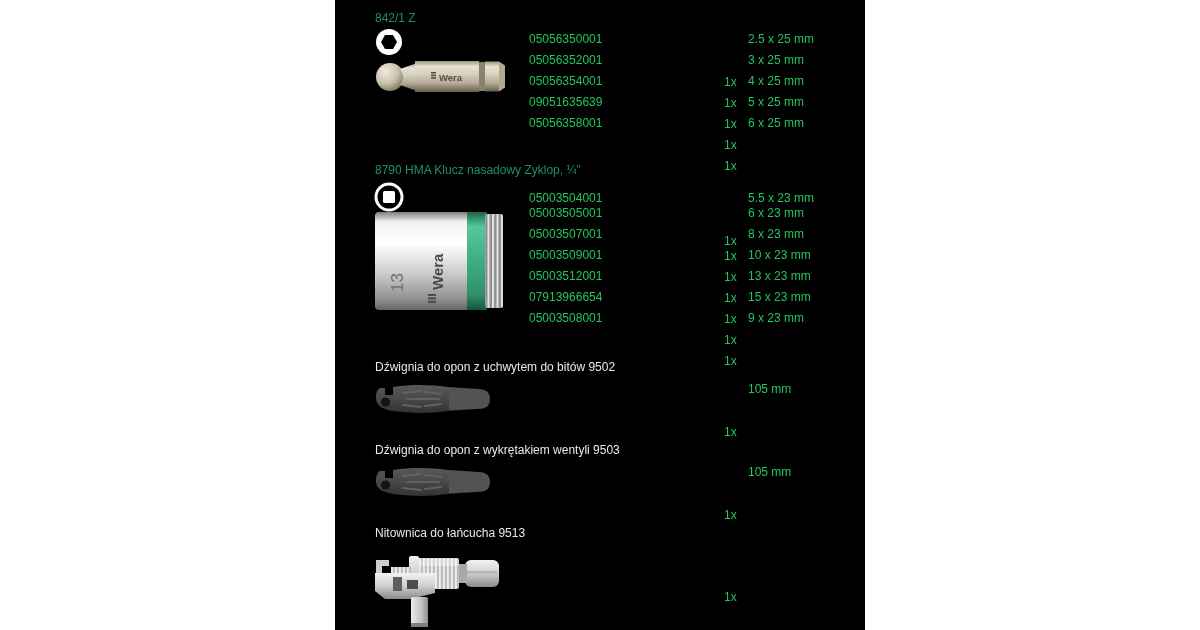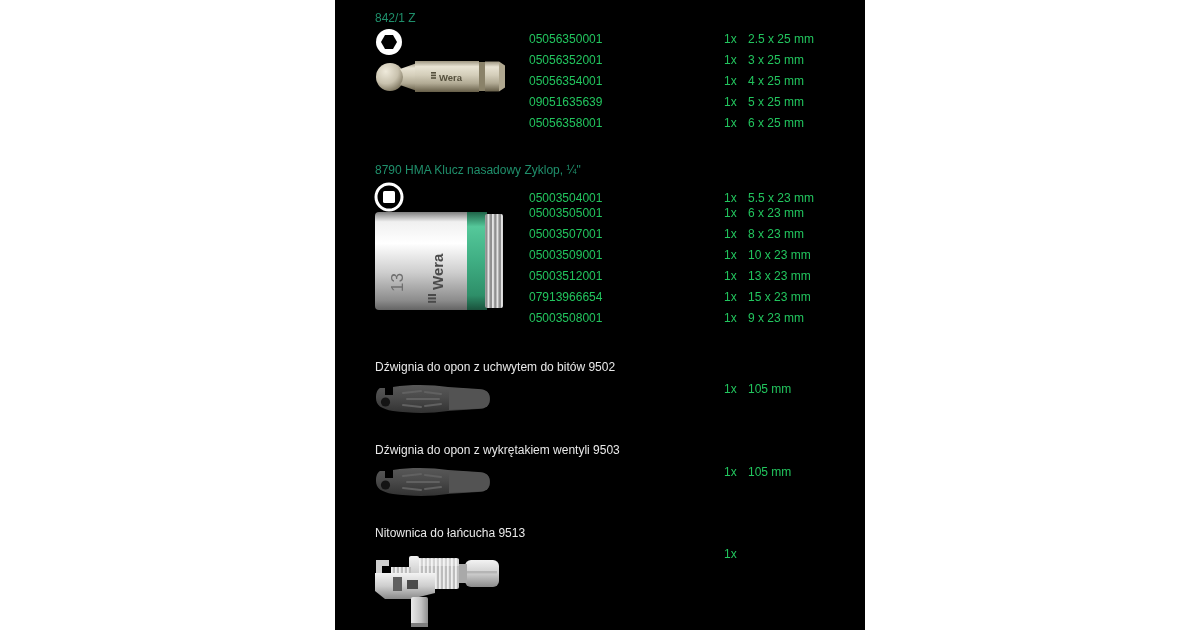--- a/index.html
+++ b/index.html
@@ -18,21 +18,21 @@
     position:absolute; left:40px;
     font-size:12px; line-height:16px; color:#e9e9e9; white-space:nowrap;
   }
   .title.green { color:#1f8f6b; }
   .row {
     position:absolute; left:0; width:100%; height:21px;
     font-size:12px; line-height:16px; color:#22c55e;
   }
   .row span { position:absolute; white-space:nowrap; }
   .row .art  { left:194px; }
-  .row .qty  { left:389px; }
+  .row .qty  { left:389px;margin-top:43px; }
   .row .size { left:413px;text-align:center; }
   .icon { position:absolute; width:30px; height:30px; }
   .pimg { position:absolute; }
   svg { display:block; }
 </style>
 </head>
 <body>
 
 <div class="panel">
 

